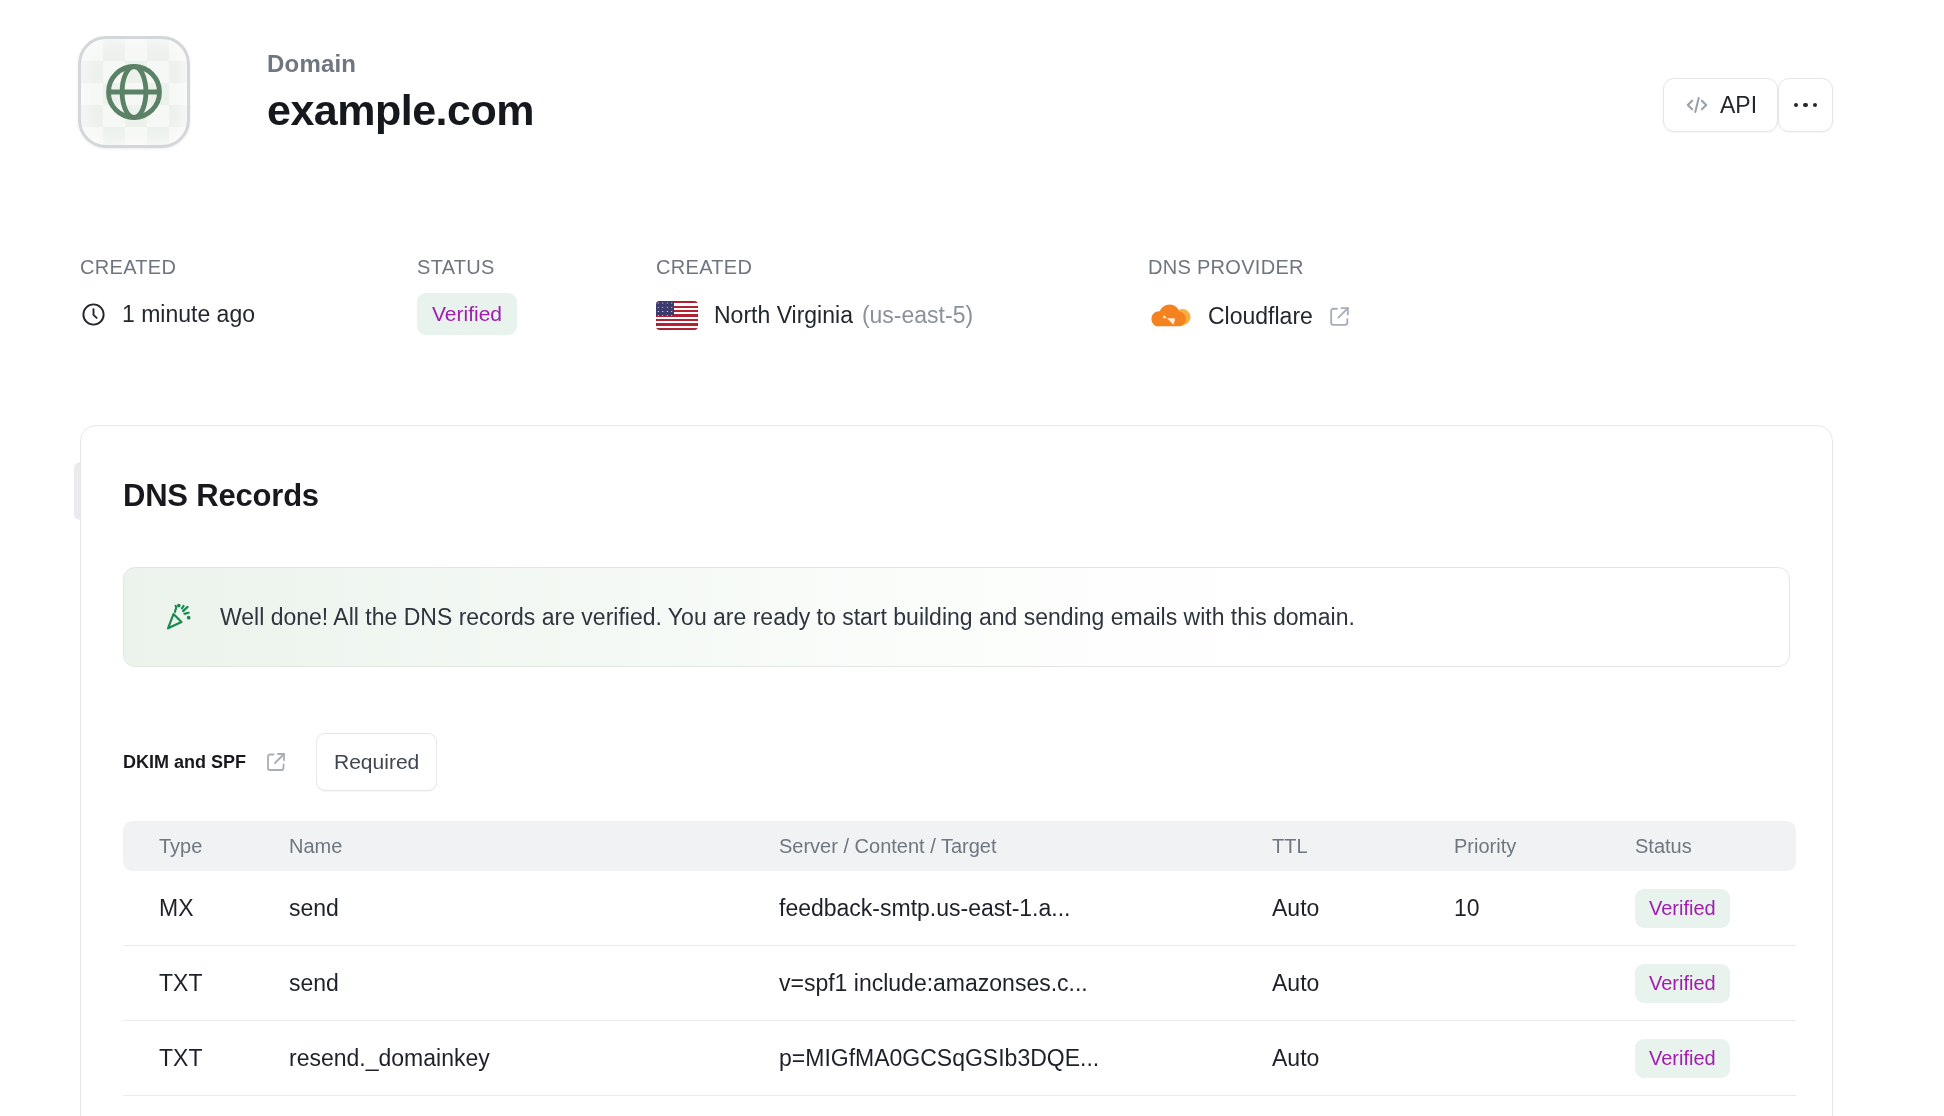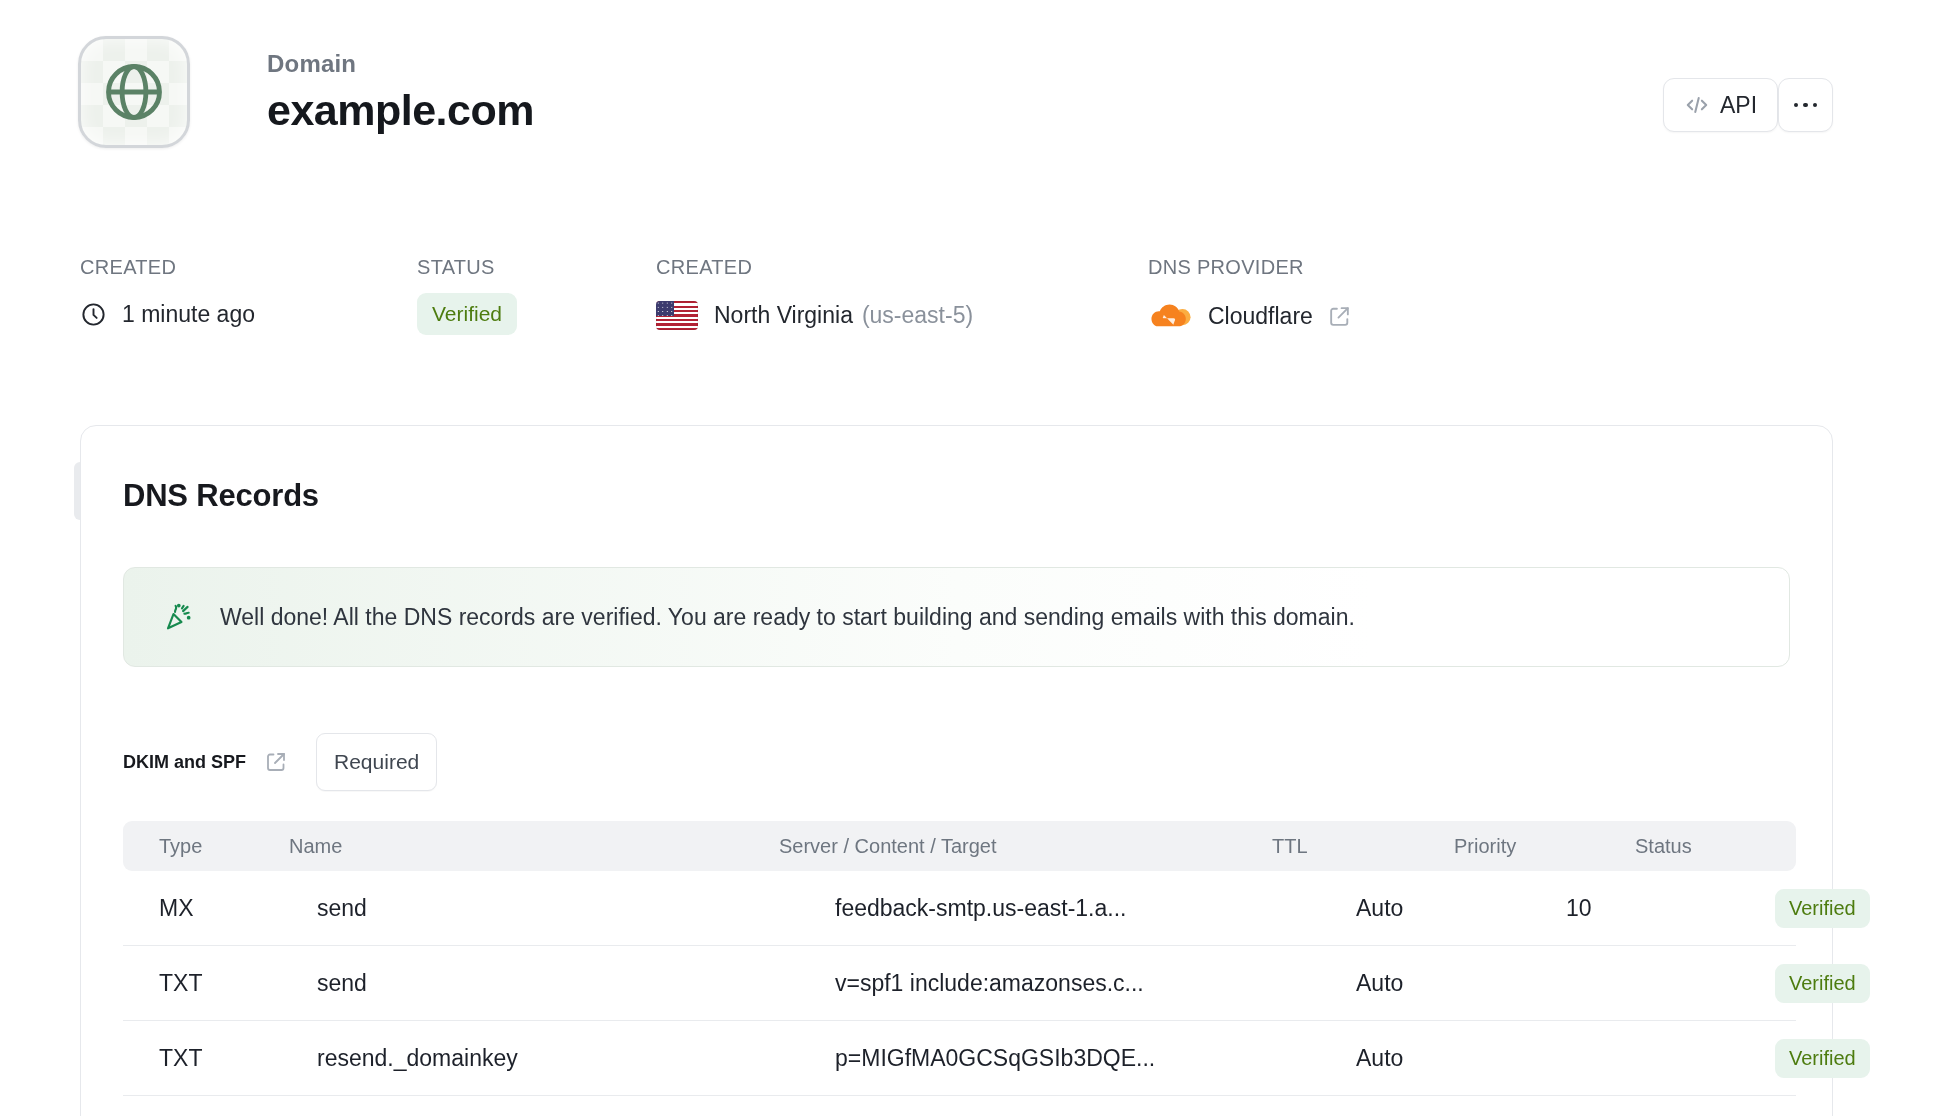--- a/index.html
+++ b/index.html
@@ -27,21 +27,21 @@
   .dot { width:4.5px; height:4.5px; border-radius:50%; background:#23272e; }
 
   
   .meta { left:80px; top:256px; display:flex;gap:12px; }
   .meta-col .meta-label { font-size:20px; font-weight:500; color:#6f7680; letter-spacing:.3px; }
   .meta-val { margin-top:22px; display:flex; align-items:center; font-size:23px; color:#23272e; }
   .m-created { width:325px; }
   .m-status  { width:227px; }
   .m-region  { width:480px; }
   .clock { width:27px; height:27px; margin-right:15px; }
-  .badge-green { display:inline-flex; align-items:center; background:#e7f3ec; color:#4d7c0f;
+  .badge-green { display:inline-flex; align-items:center; background:#e7f3ec; color:#a21caf;
                  border-radius:9px; padding:9px 15px; font-size:21px; font-weight:500; }
   .m-status .meta-val { margin-top:14px; }
   .flag { width:42px; height:29px; border-radius:4px; margin-right:16px; position:relative; overflow:hidden;
           background:repeating-linear-gradient(#b22234 0 2.25px, #ffffff 2.25px 4.5px); flex:none;
           box-shadow:inset 0 0 0 .5px rgba(0,0,0,.12); }
   .flag .canton { position:absolute; left:0; top:0; width:18px; height:15px; background:#3c3b6e;
           background-image:radial-gradient(#fff 11%, transparent 12%); background-size:4.5px 4.2px; }
   .region-code { color:#8a919b; margin-left:9px; }
   .cf-logo { width:46px; height:30px; margin-right:14px; }
   .ext-icon { width:25px; height:25px; margin-left:14px; }
@@ -64,21 +64,21 @@
   .badge-outline { margin-left:28px; border:1px solid #e4e6ea; border-radius:9px; height:58px;
                    display:flex; align-items:center; padding:0 17px; font-size:21px; color:#3f4650;
                    background:#fff; box-shadow:0 1px 1px rgba(0,0,0,.03); }
 
   
   .table { margin-top:30px; width:1673px; }
   .tgrid { display:grid; grid-template-columns:130px 490px 493px 182px 181px 1fr; align-items:center; }
   .thead { background:#f1f2f4; border-radius:9px; height:50px; }
   .thead .cell { font-size:20px; font-weight:500; color:#6e7680; }
   .cell { padding-left:36px; }
-  .trow { height:75px; border-bottom:1px solid #e9ebee; font-size:23px; color:#1d212a;gap:28px; }
+  .trow { height:75px; border-bottom:1px solid #e9ebee; font-size:23px; color:#1d212a; }
   .trow .badge-green { font-size:20px; padding:8px 14px; }
 </style>
 </head>
 <body>
 
 <div class="abs header-left">
   <div class="avatar">
     <svg viewBox="0 0 24 24" fill="none" stroke="#5b8266" stroke-width="1.7">
       <circle cx="12" cy="12" r="9"></circle>
       <ellipse cx="12" cy="12" rx="4.2" ry="9"></ellipse>

